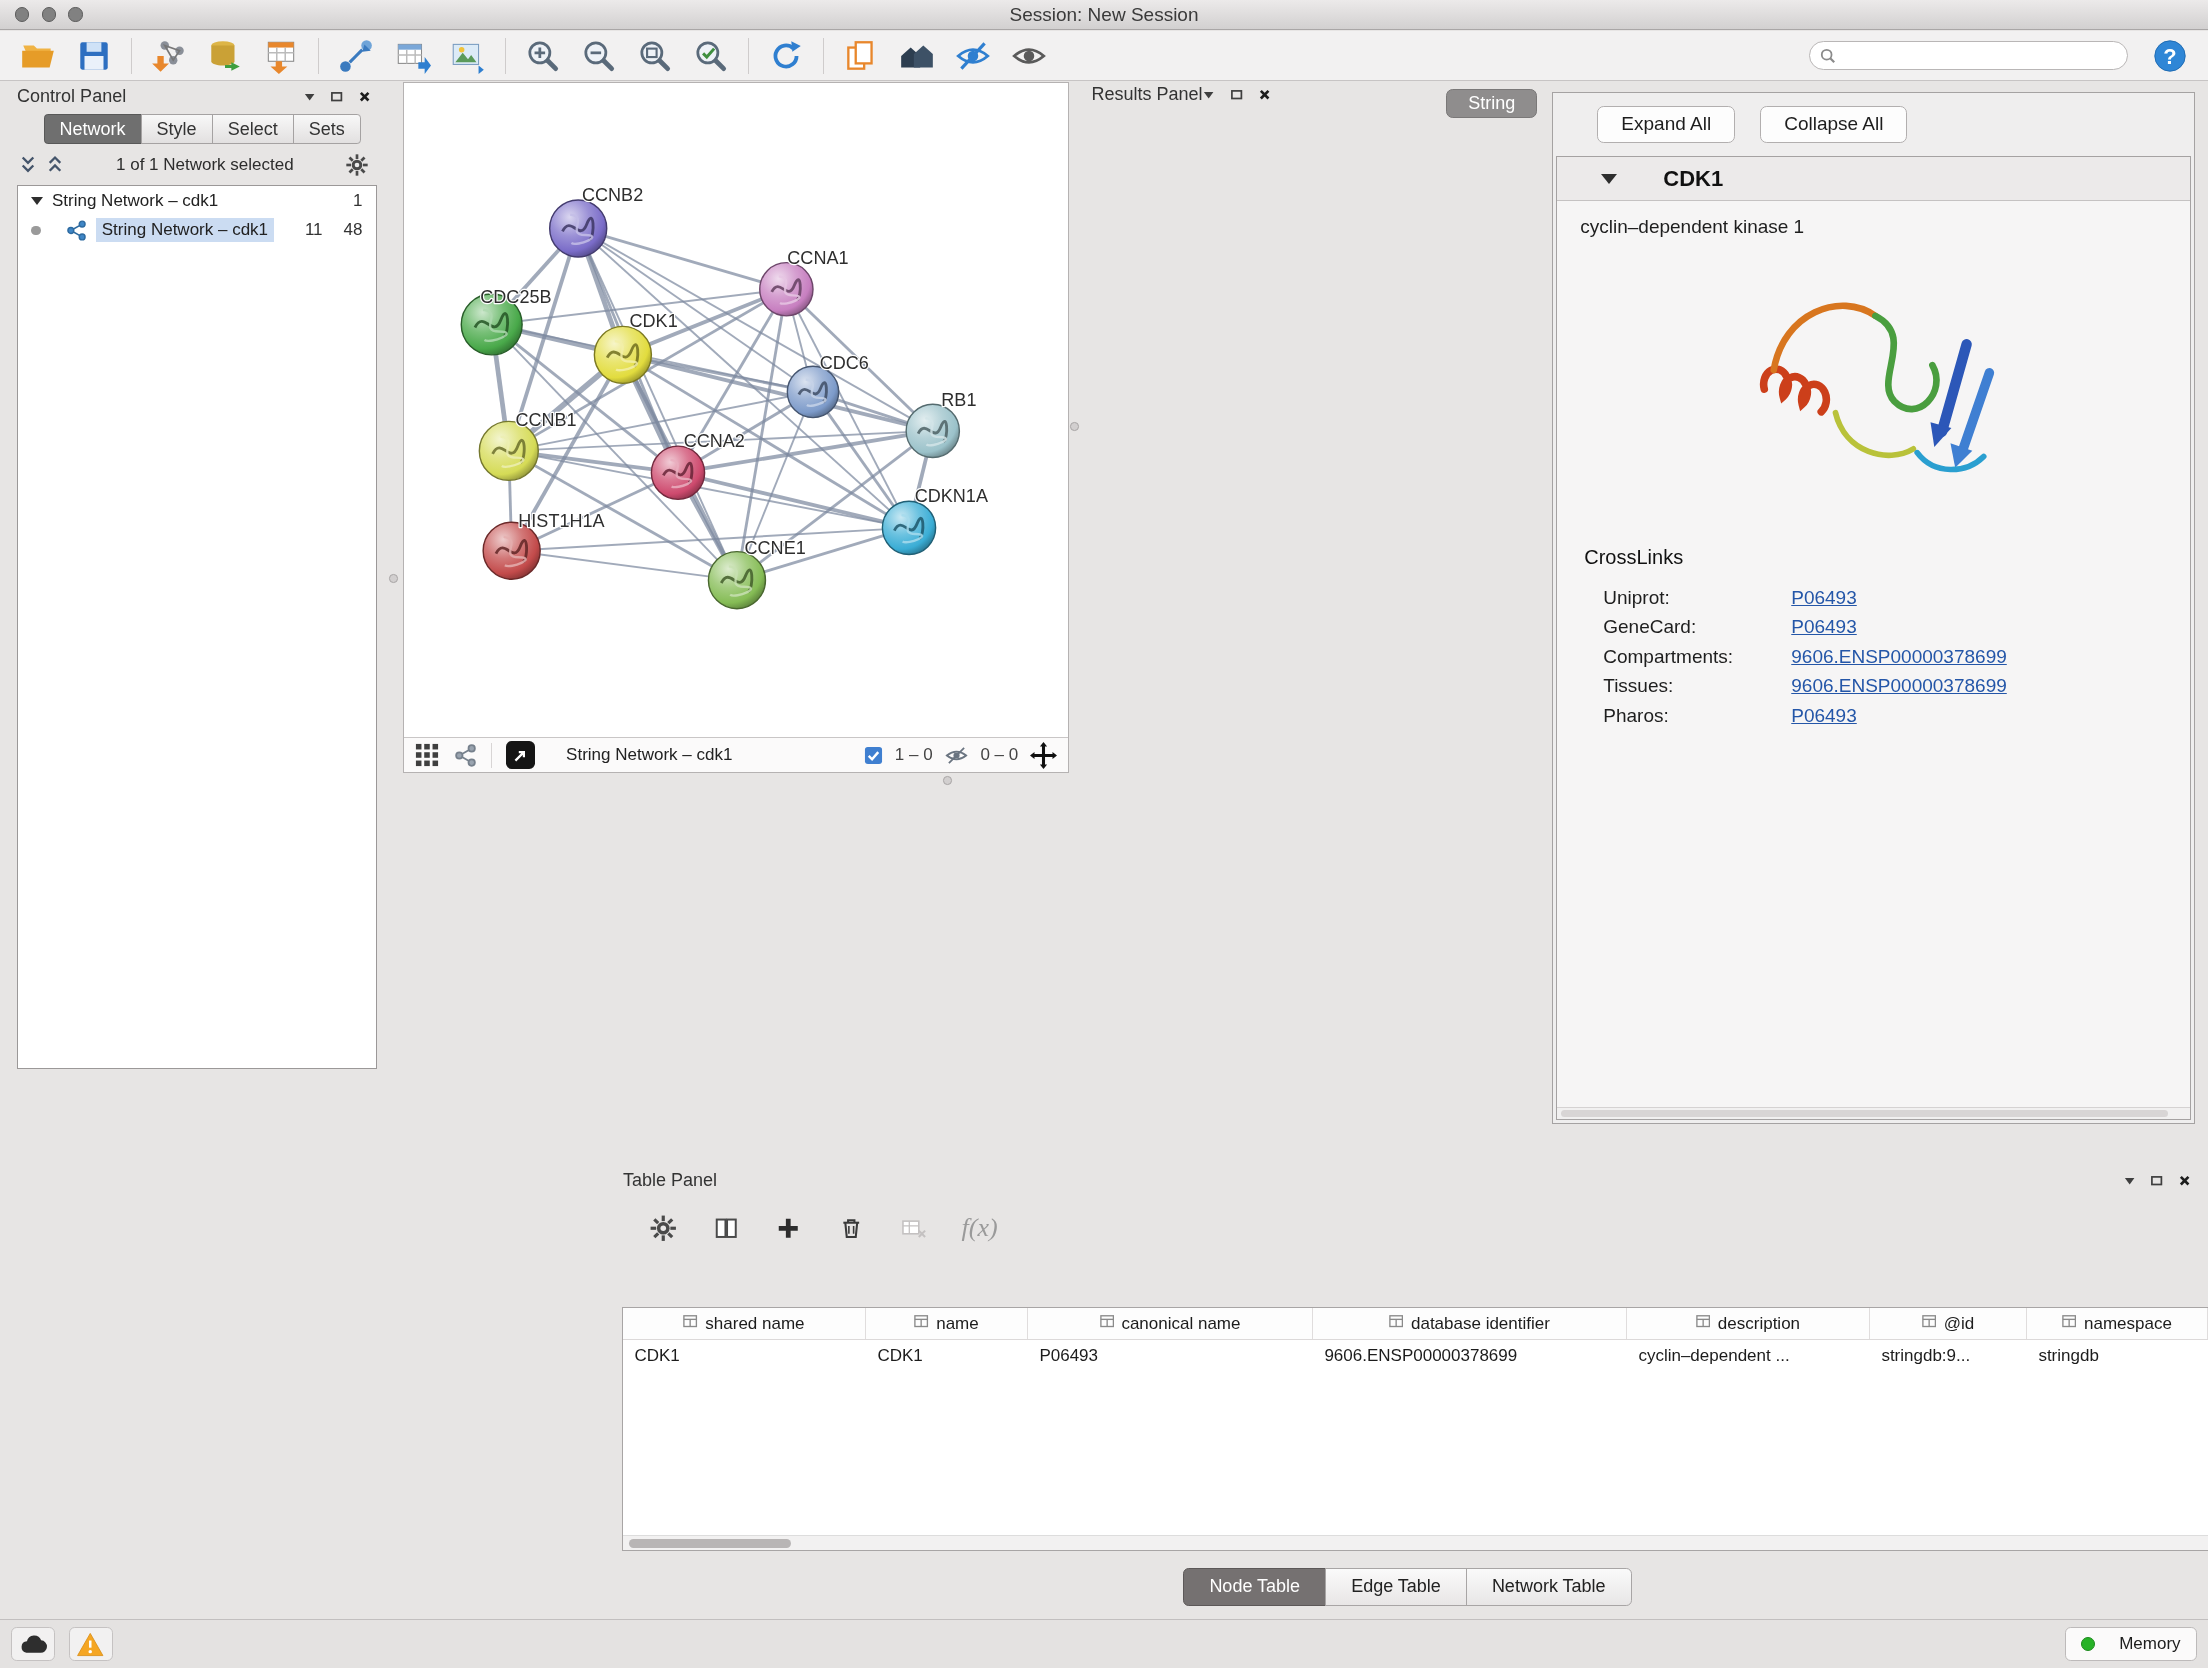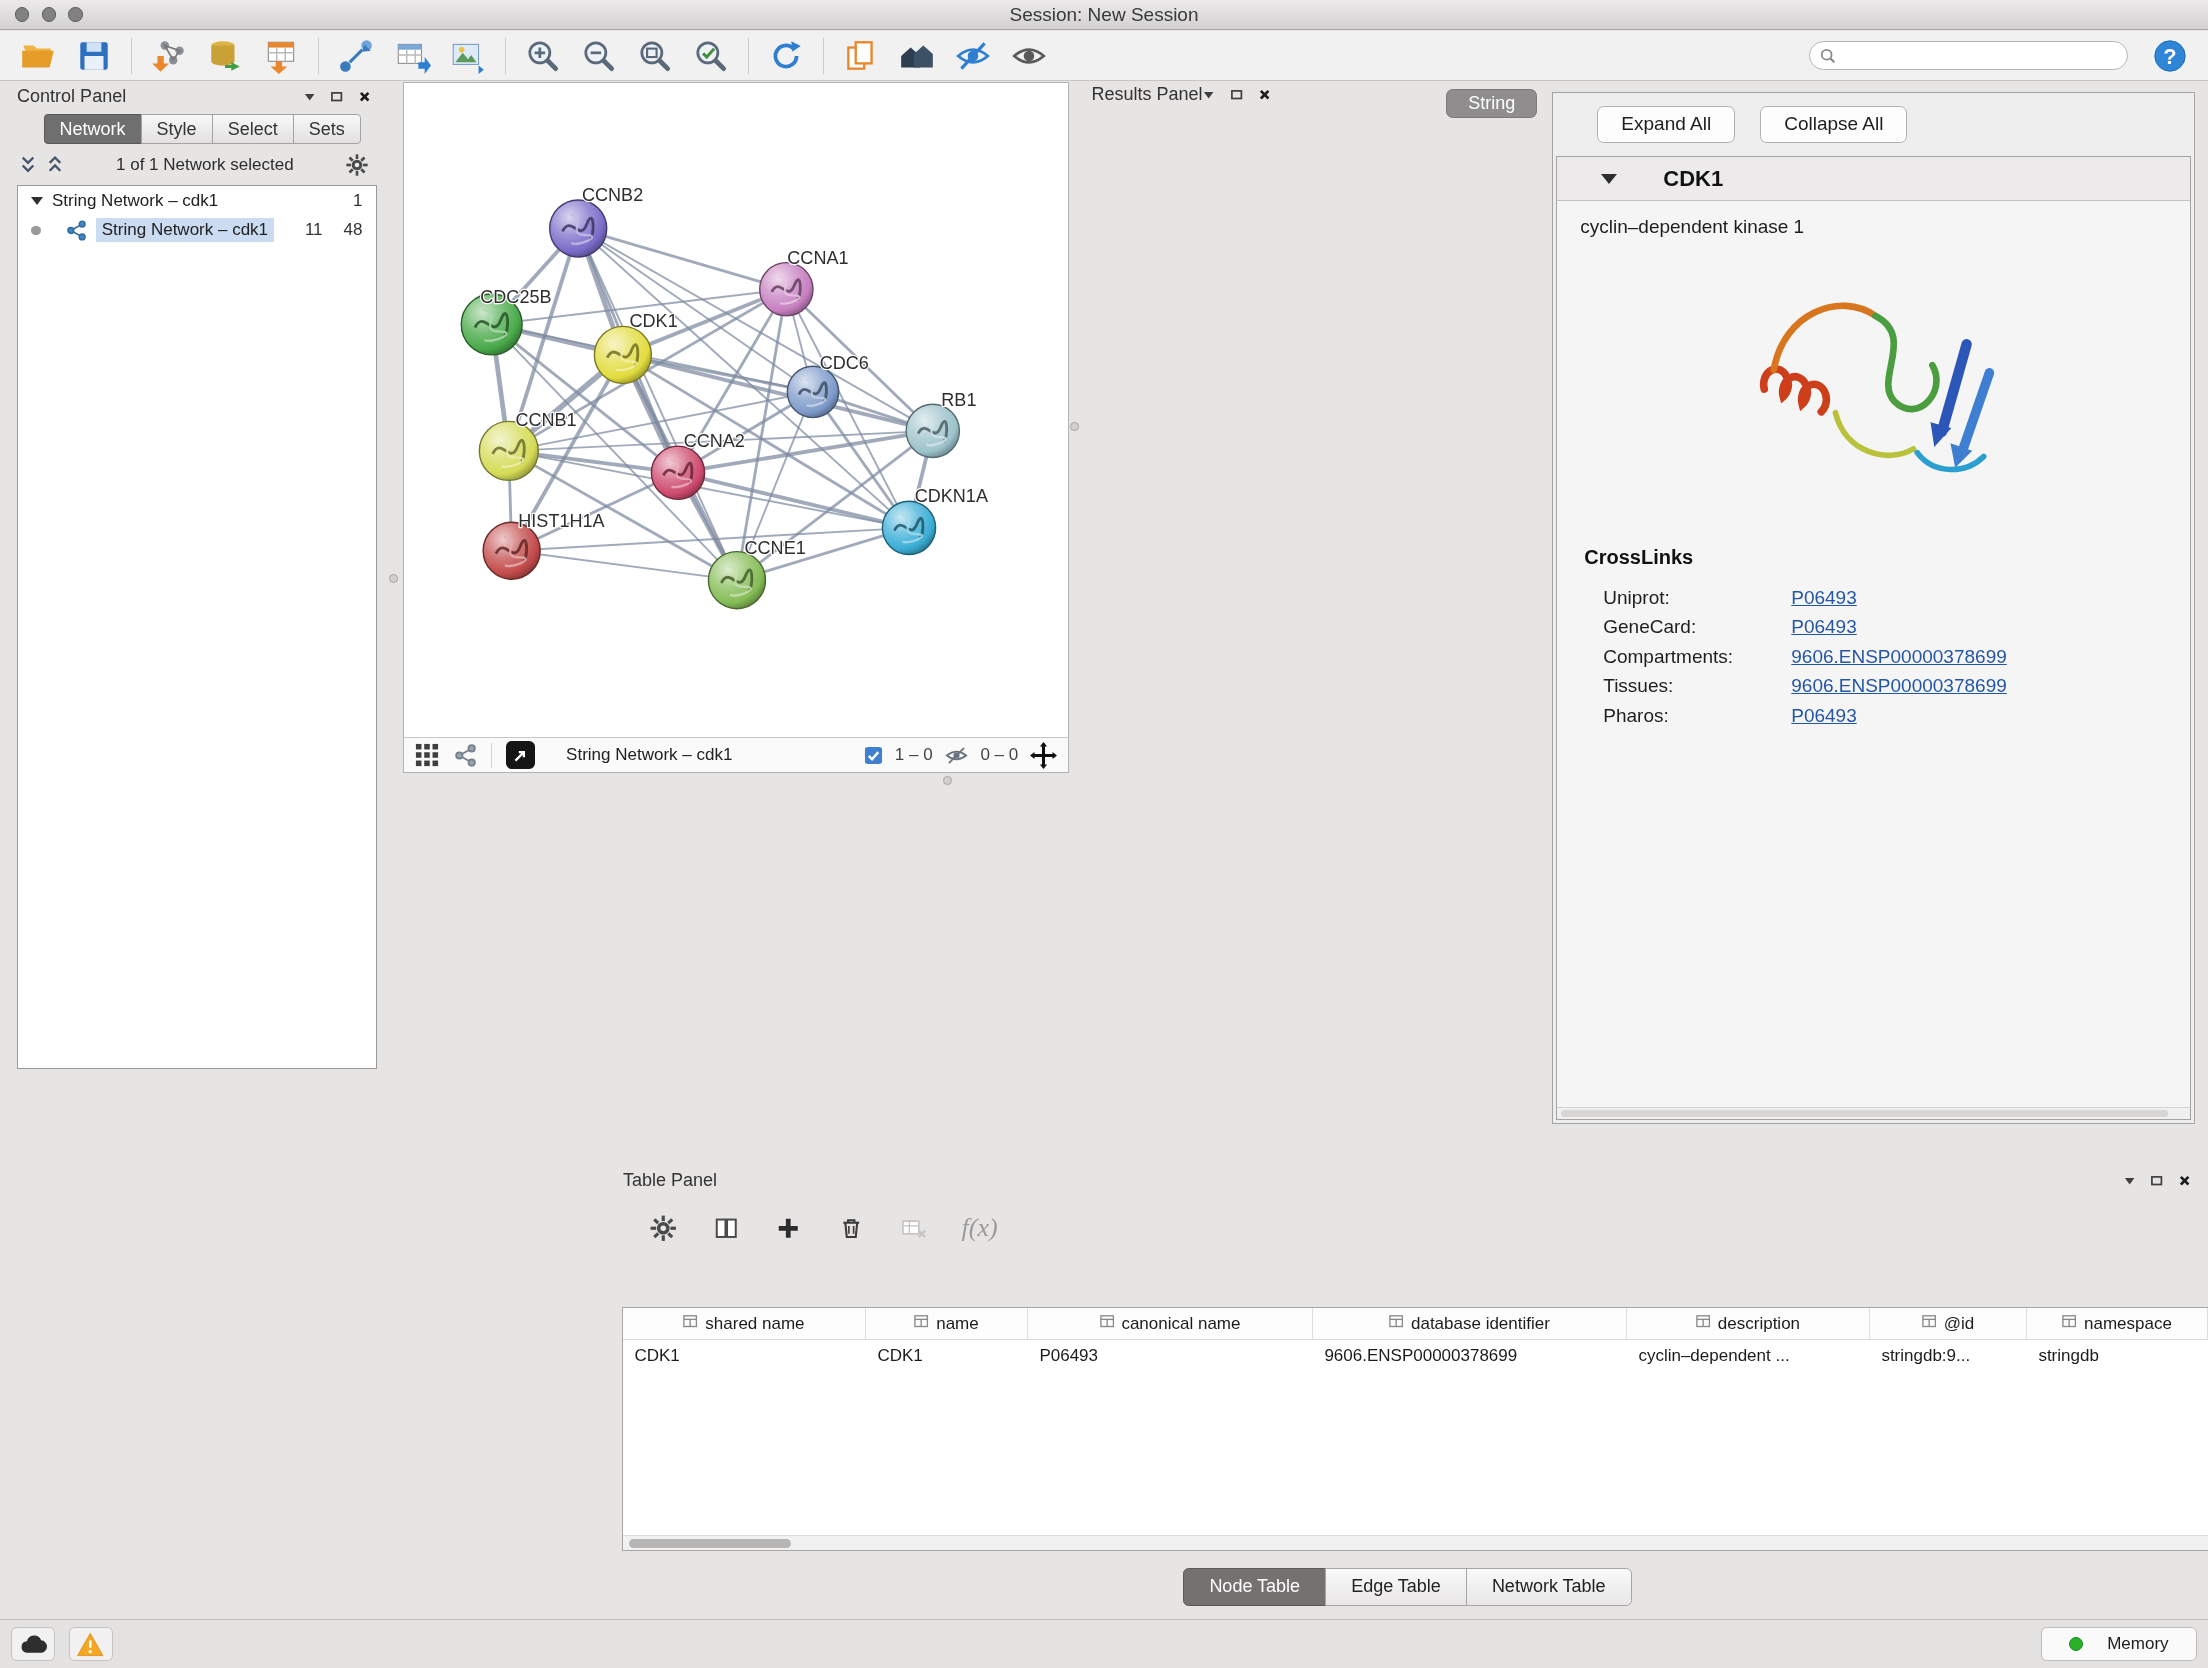--- a/index.html
+++ b/index.html
@@ -63,21 +63,21 @@
 .rp-box{margin:9.5px 13.3px 0 15px;border:1px solid #a5a2a2;background:#efeeee;flex:1;display:flex;flex-direction:column;min-height:0}
 .rp-buttons{display:flex;gap:25px;padding:13.3px 0 13.3px 44px}
 .rp-btn{font-size:19px;padding:6.7px 23px;background:#fdfdfd;border:1px solid #b2afaf;border-radius:6.7px;color:#1d1d1d}
 .rp-section{flex:1;margin:0 2.9px 2.9px;border:1px solid #a5a2a2;display:flex;flex-direction:column;background:#f6f5f5;min-height:0}
 .rp-sec-header{height:44px;display:flex;align-items:center;background:#eceaea;border-bottom:1px solid #c5c2c2}
 .rp-tri{width:0;height:0;border-left:8.6px solid transparent;border-right:8.6px solid transparent;border-top:10.5px solid #2e2e2e;margin-left:44px}
 .rp-gene{font-size:22px;font-weight:bold;margin-left:46px;color:#111}
 .rp-content{flex:1;padding-top:15px;position:relative;overflow:hidden}
 .rp-desc{margin-left:23px;font-size:19px;color:#1e1e1e}
 .rp-protein{display:block;margin:32px auto 0}
-.rp-cl-title{margin:38px 0 13.3px 27px;font-size:20px;font-weight:bold;color:#111}
+.rp-cl-title{margin:38px 0 13.3px 27px;font-size:20px;font-weight:normal;color:#111}
 .cl-row{display:flex;align-items:center;height:29.5px;margin-left:46px;font-size:19px}
 .cl-label{width:188px;color:#1e1e1e}
 .cl-value{color:#2456a8;text-decoration:underline}
 .rp-scroll{position:absolute;left:0;right:0;bottom:0;height:12.4px;background:#f1f0f0;border-top:1px solid #d5d2d2}
 .rp-thumb{margin:1.9px 3.8px;height:7.6px;width:96%;background:#d8d5d5;border-radius:3.8px}
 
 
 .table-panel{position:absolute;left:605px;top:1168px;width:1604px;height:451px}
 .tp-head{padding:0 18px 0 18px}
 .tp-toolbar{display:flex;align-items:center;gap:34px;padding:11.4px 0 0 44px;height:59px}
@@ -91,21 +91,21 @@
 .tp-thumb{position:absolute;left:5.7px;top:2.9px;width:162px;height:9.5px;background:#b8b5b5;border-radius:4.8px}
 .tp-tabs{position:absolute;left:0;right:0;bottom:13.3px;display:flex;justify-content:center}
 .ttab{font-size:18px;padding:7.6px 25px;border:1px solid #a8a5a5;background:linear-gradient(#fafafa,#e8e6e6);color:#222;margin-right:-1px}
 .ttab:first-child{border-radius:5.7px 0 0 5.7px}
 .ttab:last-child{border-radius:0 5.7px 5.7px 0}
 .ttab.active{background:#757171;color:#fff;border-color:#5c5858}
 
 
 .statusbar{position:absolute;left:0;bottom:0;width:100%;height:49px;background:#e4e2e1;border-top:1px solid #c2bfbf;display:flex;align-items:center;padding:0 11.4px;gap:13.3px}
 .sb-btn{width:44px;height:34px;border:1px solid #c5c2c2;border-radius:5.7px;background:#f2f1f1;display:flex;align-items:center;justify-content:center}
-.memory-btn{margin-left:auto;height:34px;border:1px solid #bdbaba;border-radius:5.7px;background:#fbfafa;display:flex;align-items:center;gap:24px;padding:0 27px;font-size:17px;color:#1d1d1d}
+.memory-btn{margin-left:auto;height:34px;border:1px solid #bdbaba;border-radius:5.7px;background:#fbfafa;display:flex;align-items:center;gap:24px;padding:0 15px;font-size:17px;color:#1d1d1d}
 .greendot{width:14.3px;height:14.3px;border-radius:50%;background:#27b227;border:1px solid #1d8a1d}
 
 .split-dot{position:absolute;width:8.6px;height:8.6px;border-radius:50%;background:#d2cfcf;border:1px solid #a8a5a5}
 </style>
 </head>
 <body>
 
 <div class="titlebar">
   <div class="lights">
     <div class="light"></div>

